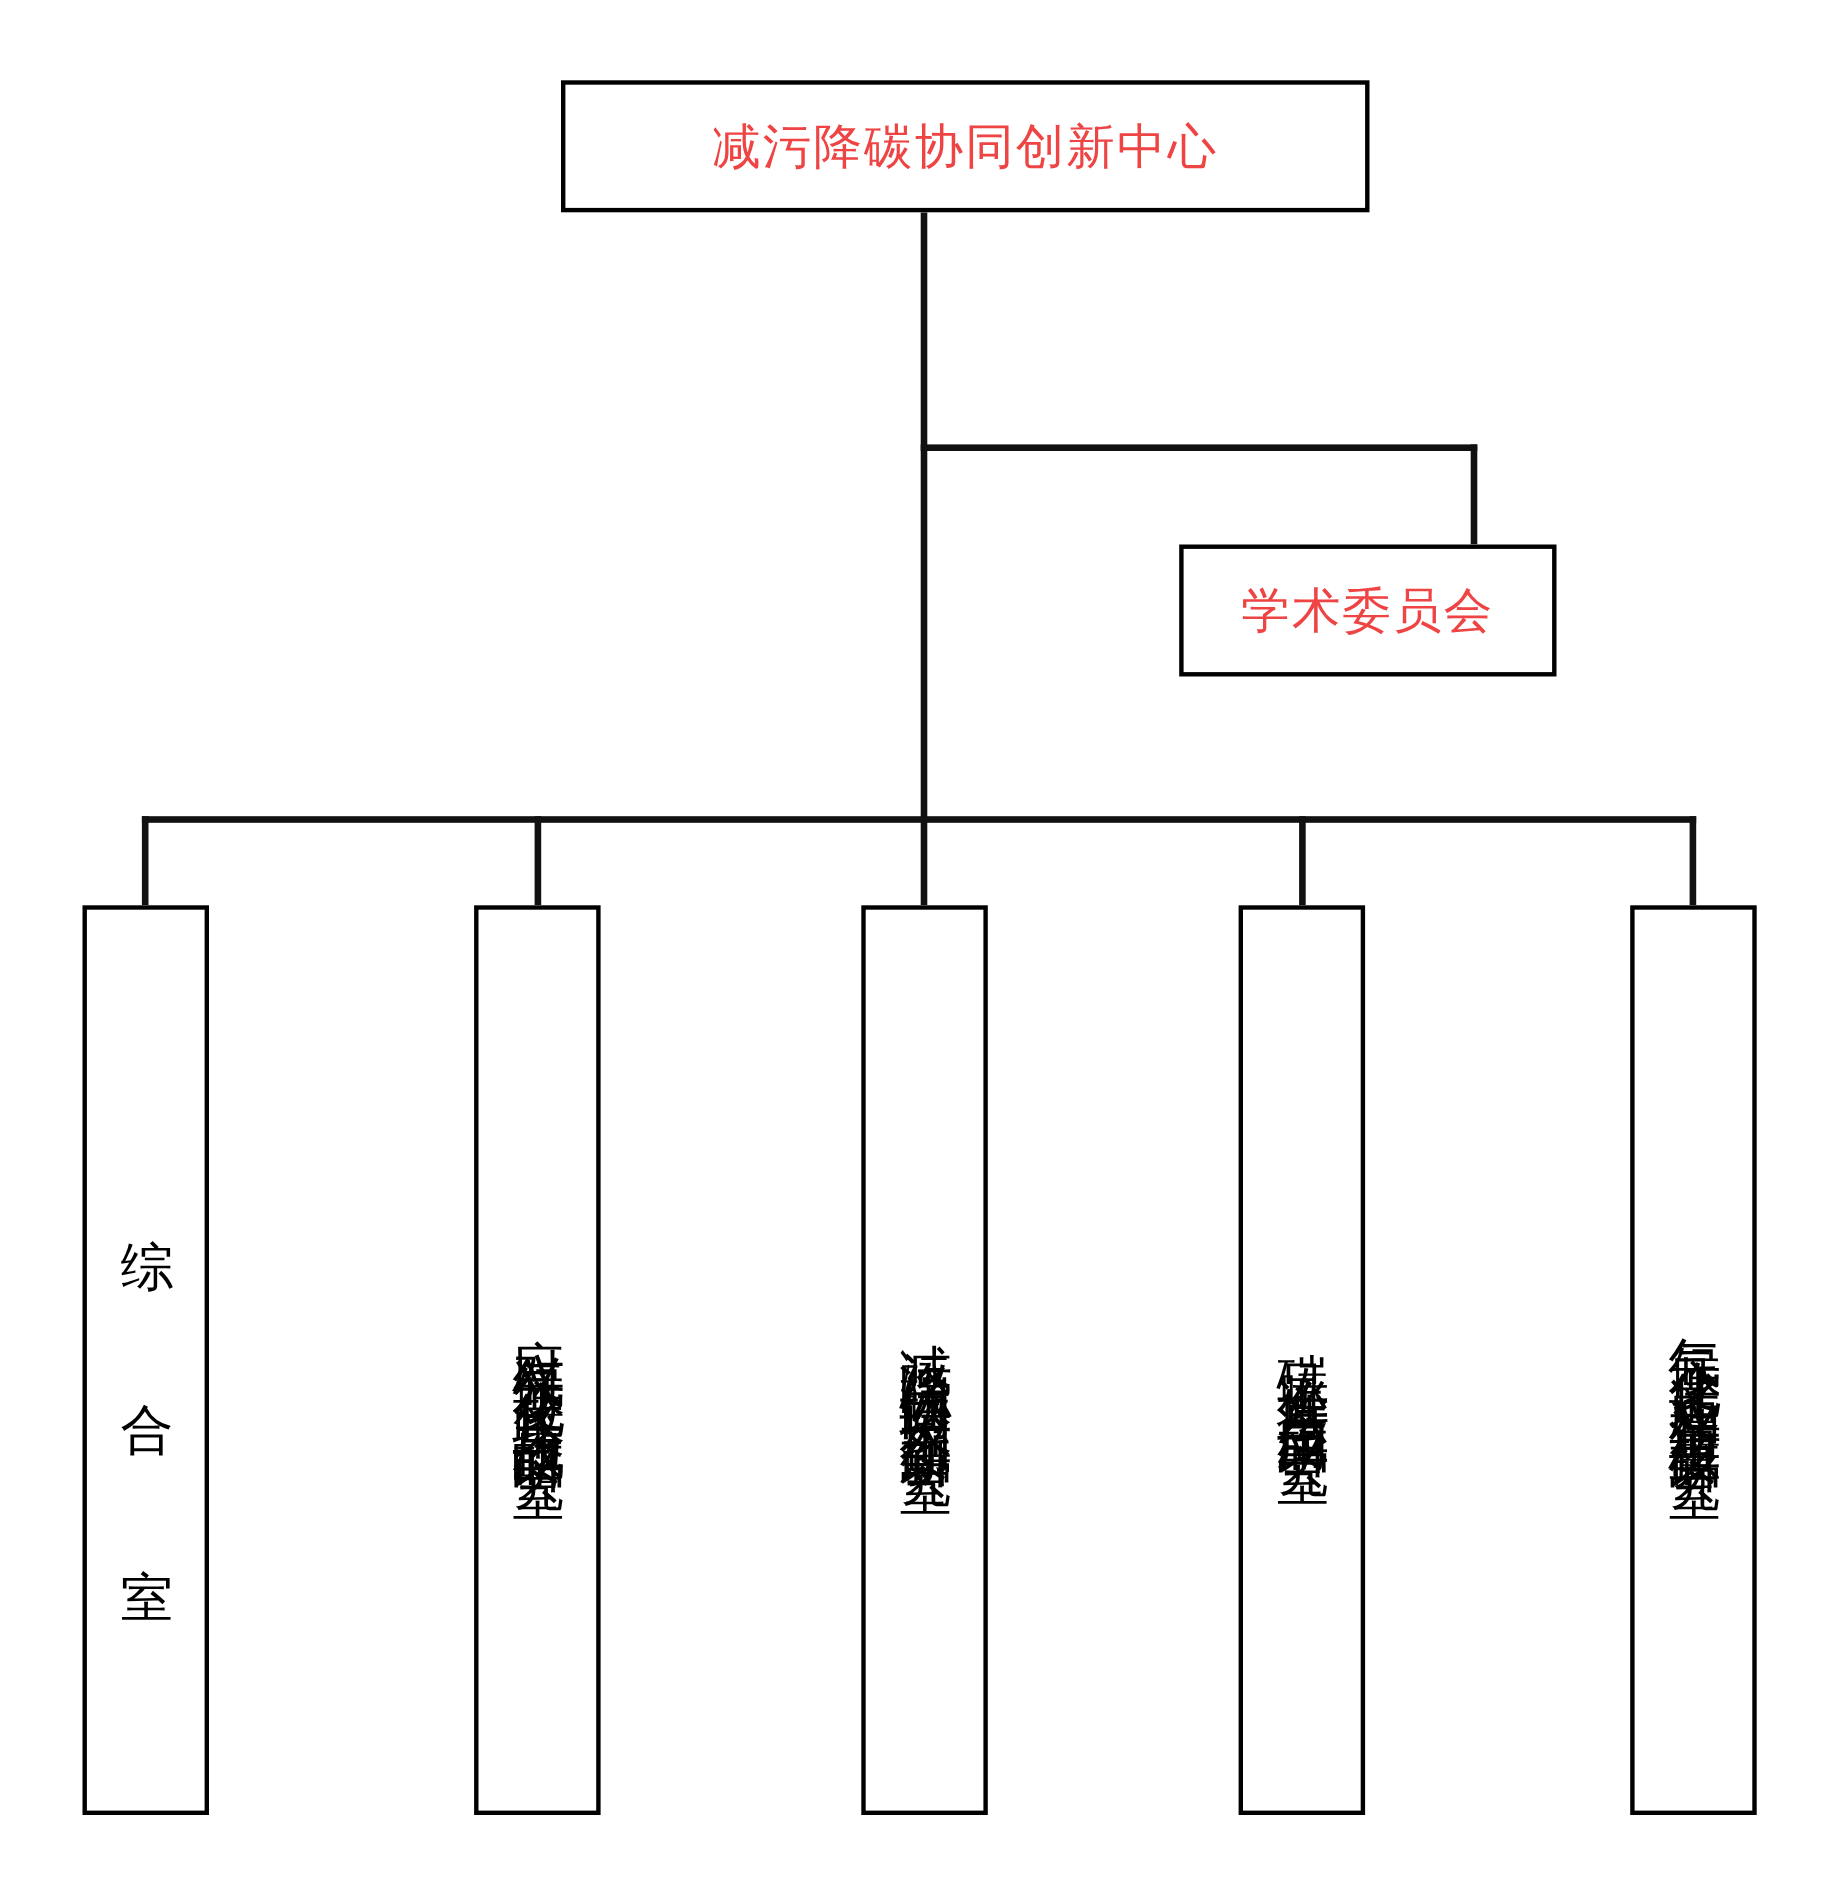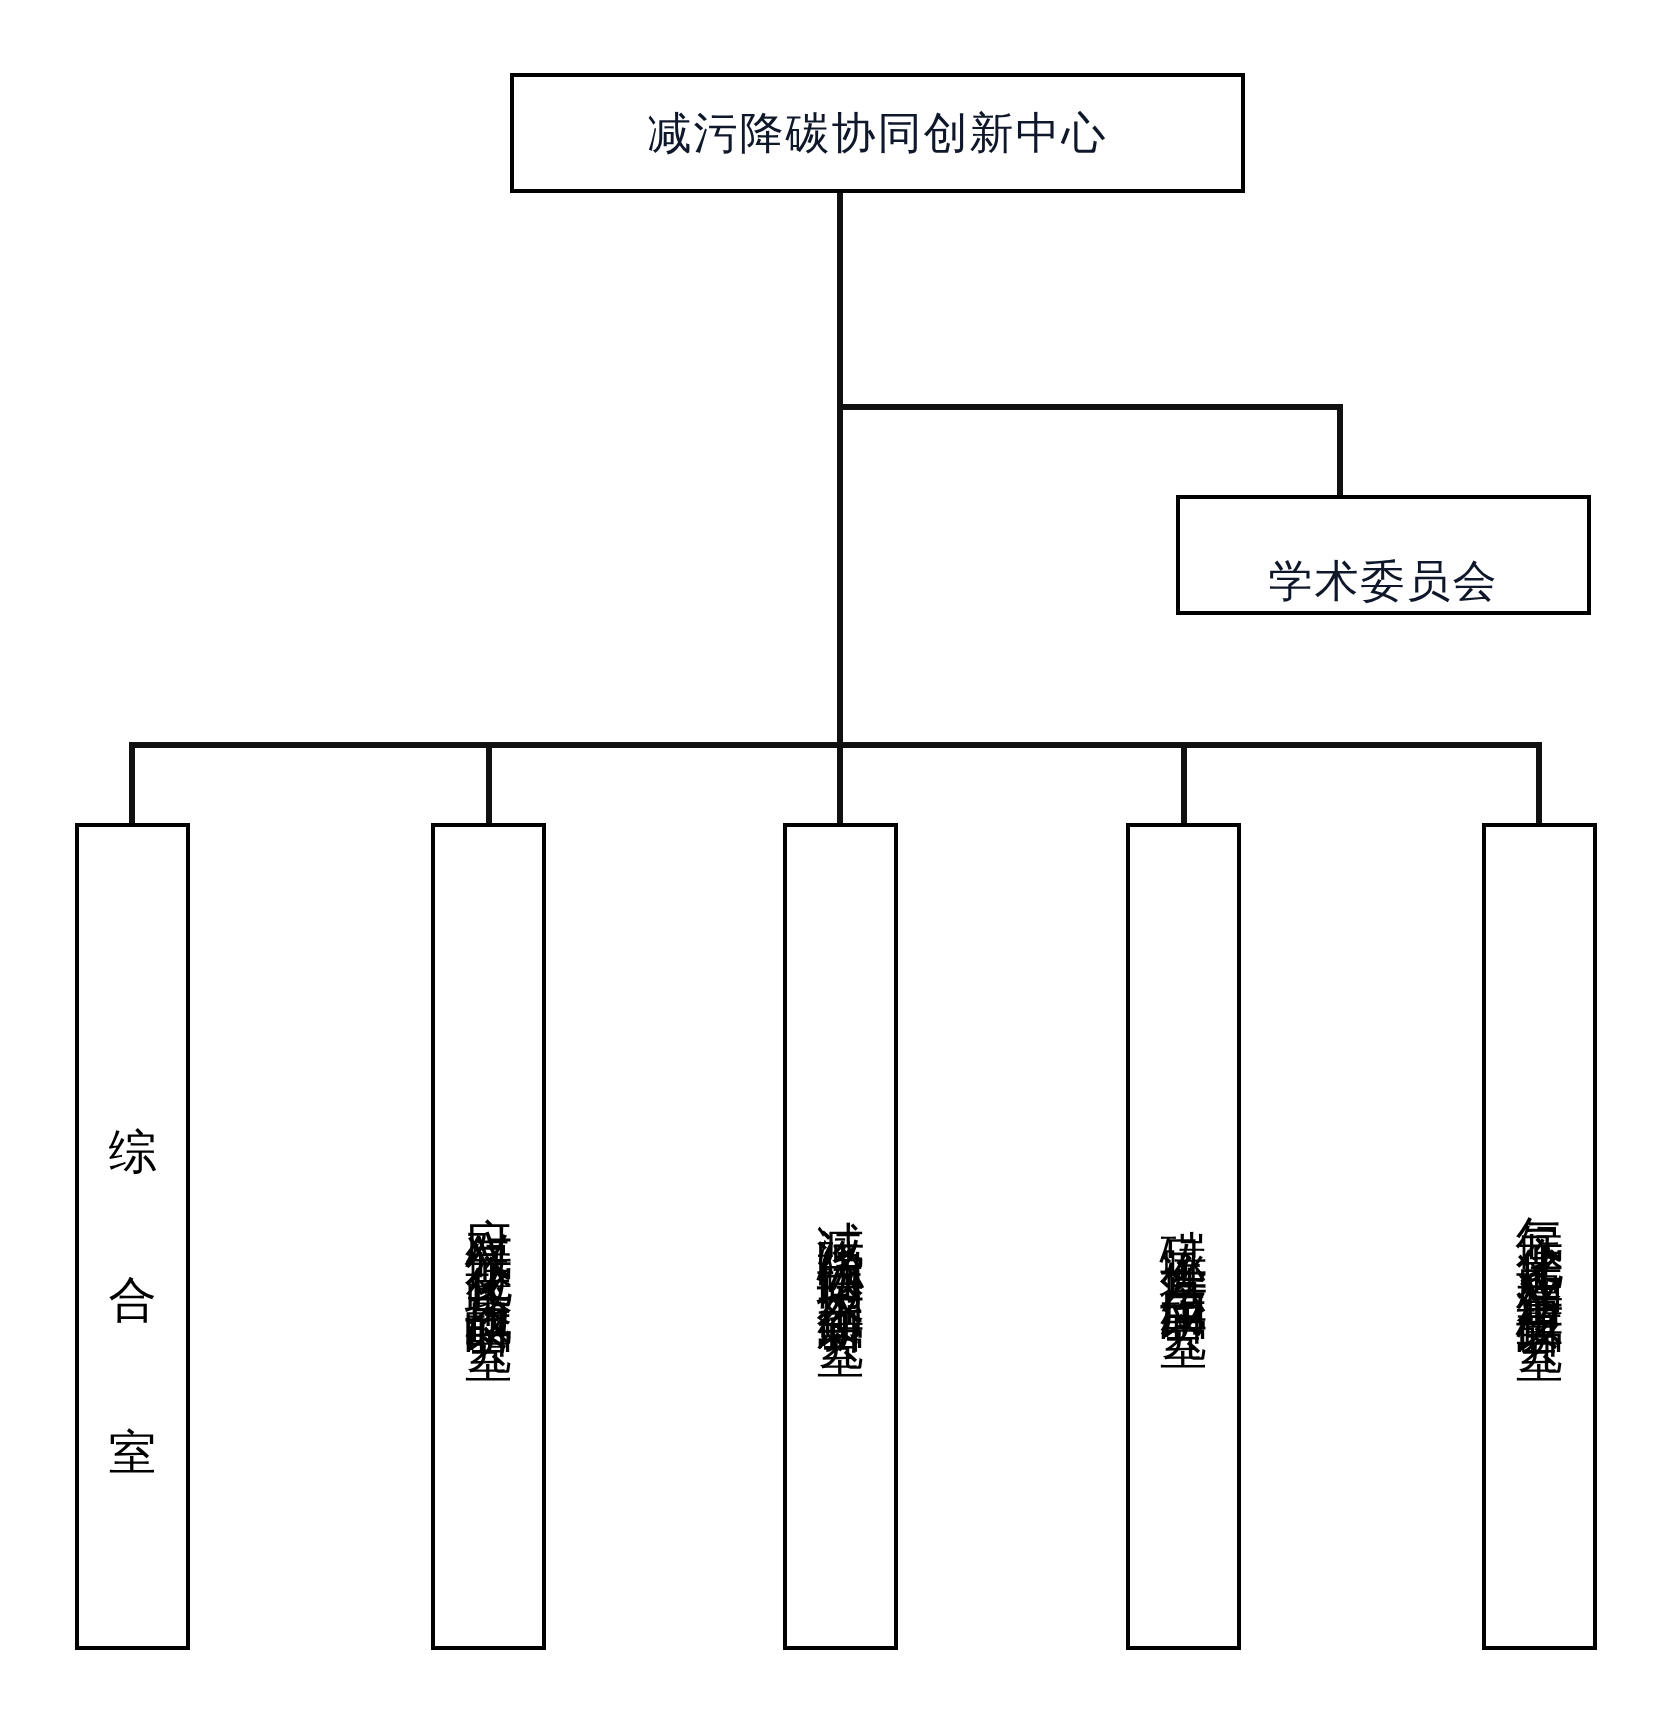--- a/index.html
+++ b/index.html
@@ -21,21 +21,21 @@
     background: #ffffff;
     display: flex;
     align-items: center;
     justify-content: center;
     box-sizing: border-box;
   }
   .h-label {
     font-size: 44px;
     letter-spacing: 2px;
     white-space: nowrap;
-    color: #0f172a;
+    color: #ef4444;
   }
   .connector {
     position: absolute;
     background: #111111;
   }
   .v-text {
     writing-mode: vertical-rl;
     text-orientation: upright;
     color: #000000;
   }
@@ -45,21 +45,21 @@
     margin-top: 9px; 
   }
   .dept-label-spread {
     font-size: 48px;
     letter-spacing: 150px;
     margin-top: 150px; 
   }
 
   
   #root-node       { left: 510px;  top: 73px;  width: 735px; height: 120px; }
-  #committee-node  { left: 1176px; top: 495px; width: 415px; height: 120px; align-items: flex-end; }
+  #committee-node  { left: 1072px; top: 495px; width: 343px; height: 120px; }
 
   #trunk-line      { left: 837px;  top: 193px; width: 6px;   height: 630px; }
   #branch-h-line   { left: 837px;  top: 404px; width: 506px; height: 6px;  }
   #branch-v-line   { left: 1337px; top: 404px; width: 6px;   height: 91px; }
   #main-h-line     { left: 129px;  top: 742px; width: 1413px;height: 6px;  }
   #stub-1          { left: 129px;  top: 742px; width: 6px;   height: 81px; }
   #stub-2          { left: 486px;  top: 742px; width: 6px;   height: 81px; }
   #stub-4          { left: 1181px; top: 742px; width: 6px;   height: 81px; }
   #stub-5          { left: 1536px; top: 742px; width: 6px;   height: 81px; }
 

